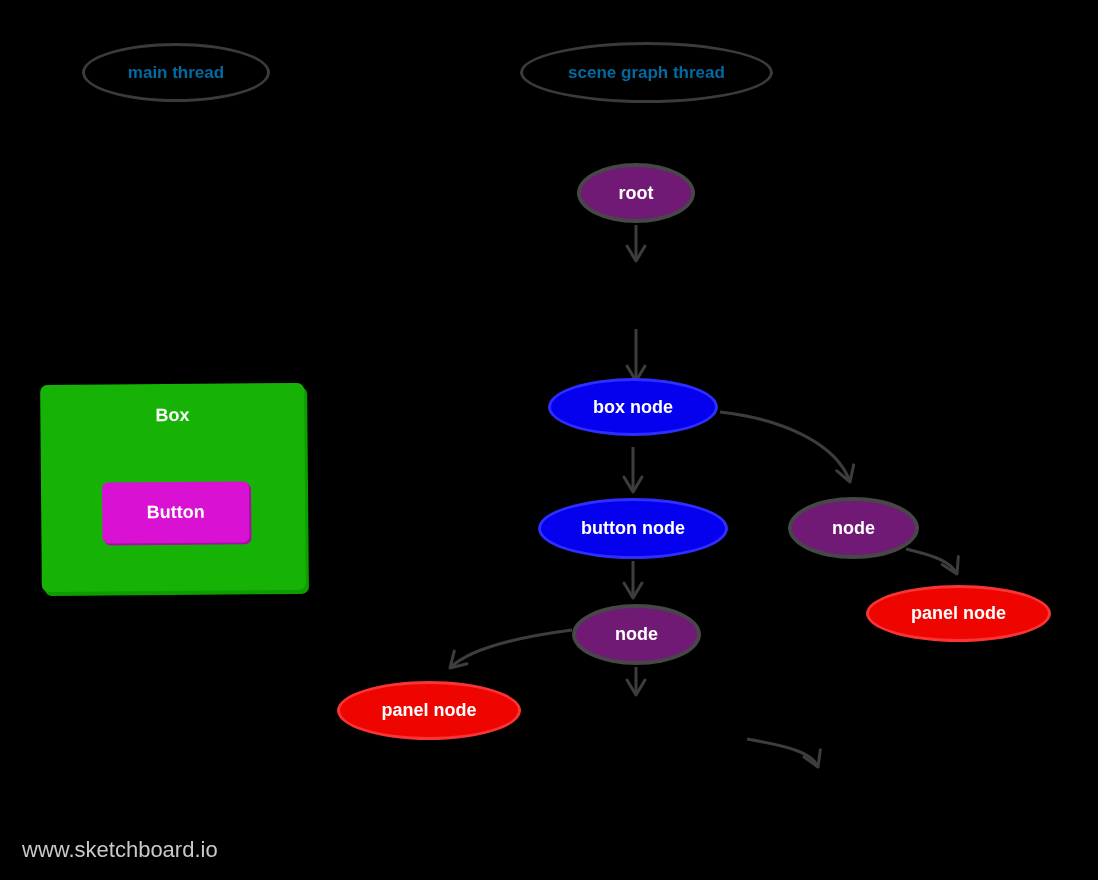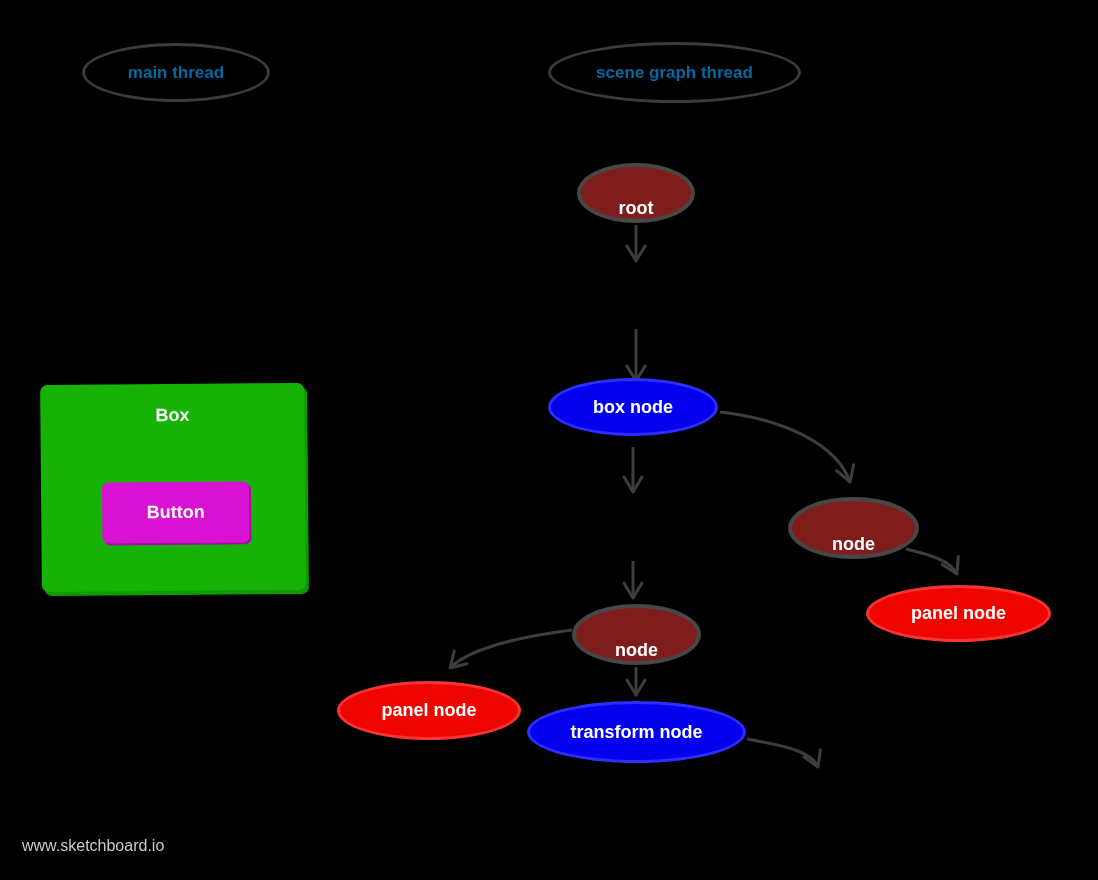--- a/index.html
+++ b/index.html
@@ -12,27 +12,27 @@
   .canvas{position:absolute;left:0;top:0;width:1098px;height:880px;}
   .edges{position:absolute;left:0;top:0;pointer-events:none;}
   .edge{stroke:#3d3d3d;stroke-width:3;fill:none;}
 
   .ell{
     position:absolute;border-radius:50%;box-sizing:border-box;
     display:flex;align-items:center;justify-content:center;
     font-weight:bold;font-size:18px;color:#ffffff;text-align:center;
   }
   .thread{background:transparent;border:3px solid #3b3b3b;color:#0369a1;font-size:17px;}
-  .n-gray{background:#7f1d1d;border:4px solid #474747;align-items:flex-end;}
+  .n-gray{background:#701a75;border:4px solid #474747;}
   .n-blue{background:#0500ee;border:3px solid #2e2eff;}
   .n-red{background:#ee0500;border:3px solid #f83434;justify-content:center;}
 
   
   .p-main-thread{left:82px;top:43px;width:188px;height:59px;}
-  .p-scene-thread{left:548px;top:42px;width:253px;height:61px;text-align:center;}
+  .p-scene-thread{left:520px;top:42px;width:253px;height:61px;text-align:center;}
   .p-root{left:577px;top:163px;width:118px;height:60px;}
   .p-quick{left:528px;top:270px;width:219px;height:57px;}
   .p-boxnode{left:548px;top:378px;width:170px;height:58px;}
   .p-buttonnode{left:538px;top:498px;width:190px;height:61px;}
   .p-noderight{left:788px;top:497px;width:131px;height:62px;}
   .p-panelright{left:866px;top:585px;width:185px;height:57px;}
   .p-nodecenter{left:572px;top:604px;width:129px;height:61px;}
   .p-panelleft{left:337px;top:681px;width:184px;height:59px;}
   .p-transform{left:527px;top:701px;width:219px;height:62px;}
   .p-textnode{left:728px;top:778px;width:165px;height:58px;}
@@ -51,21 +51,21 @@
   .magenta-btn{
     position:absolute;left:61px;top:98px;width:147px;height:61px;
     background:#d911d3;border-radius:6px;
     box-shadow:2px 2px 0 #a80da5;
     display:flex;align-items:center;justify-content:center;
     color:#ffffff;font-weight:bold;font-size:18px;
     box-sizing:border-box;
   }
   .watermark{
     position:absolute;left:22px;top:837px;
-    color:#c9c9c9;font-size:16px;font-weight:normal;
+    color:#c9c9c9;font-size:22px;font-weight:normal;
   }
 </style>
 </head>
 <body>
 
 <div class="canvas">
 
   <svg class="edges" width="1098" height="880">
     <defs>
       <marker id="arrow" markerUnits="userSpaceOnUse" markerWidth="26" markerHeight="26" refX="20" refY="13" orient="auto">
@@ -89,34 +89,34 @@
   <div class="ell thread p-scene-thread">
     <span>scene graph thread</span>
   </div>
 
   <div class="ell n-gray p-root">
     <span>root</span>
   </div>
   <div class="ell n-blue p-boxnode">
     <span>box node</span>
   </div>
+  <div class="ell n-blue p-buttonnode">
+    <span>button node</span>
+  </div>
   <div class="ell n-gray p-noderight">
     <span>node</span>
   </div>
   <div class="ell n-red p-panelright">
     <span>panel node</span>
   </div>
   <div class="ell n-gray p-nodecenter">
     <span>node</span>
   </div>
   <div class="ell n-red p-panelleft">
     <span>panel node</span>
-  </div>
-  <div class="ell n-blue p-transform">
-    <span>transform node</span>
   </div>
 
   <div class="greenbox">
     <span class="greenbox-label">Box</span>
     <div class="magenta-btn">
       <span>Button</span>
     </div>
   </div>
 
   <div class="watermark">www.sketchboard.io</div>

